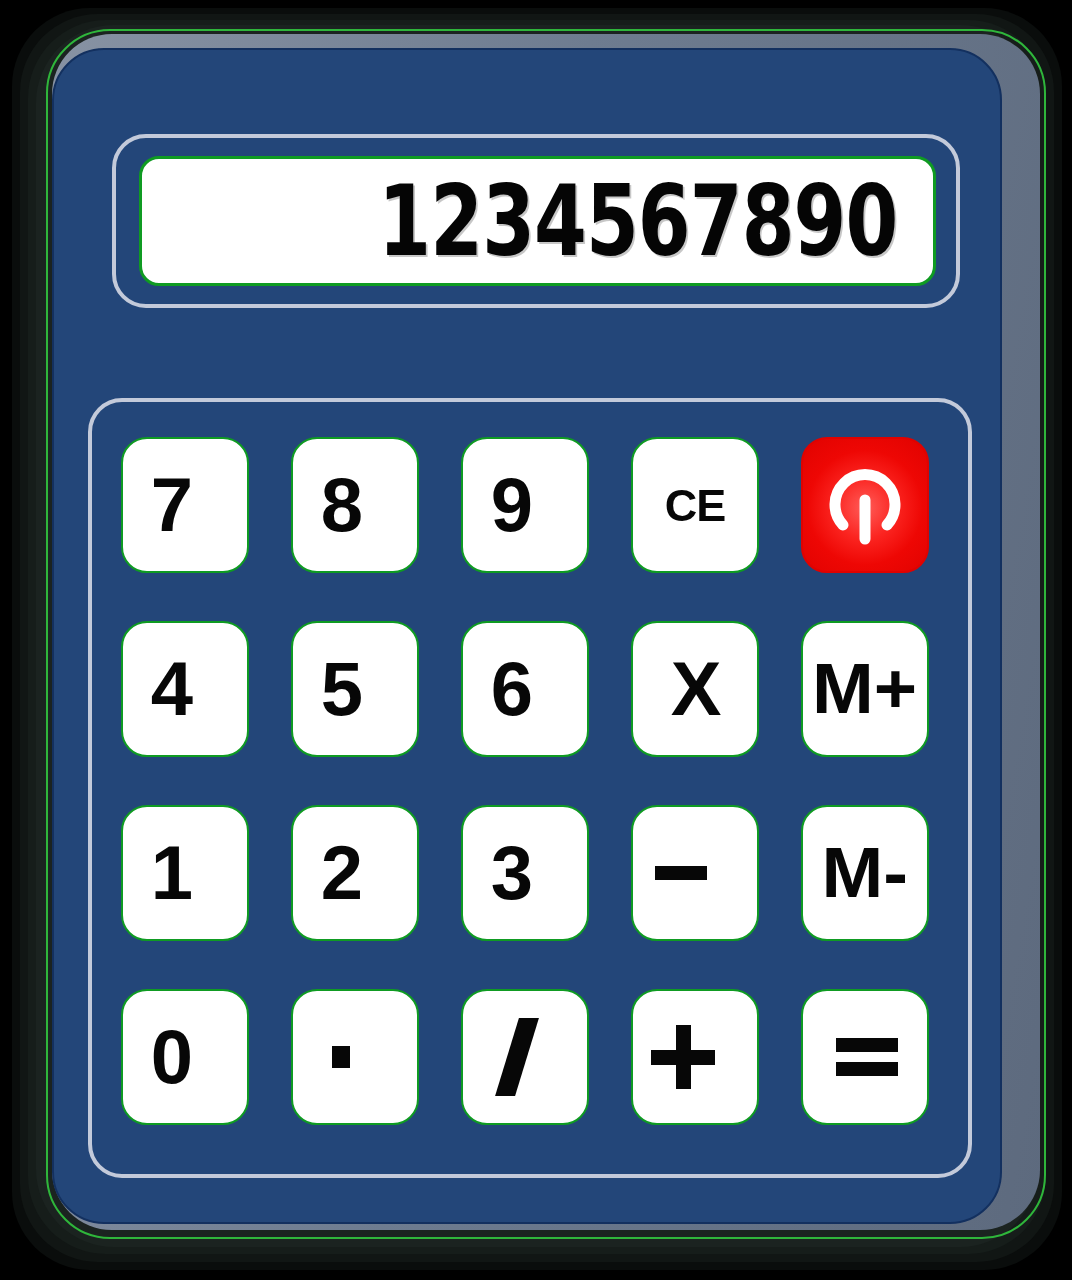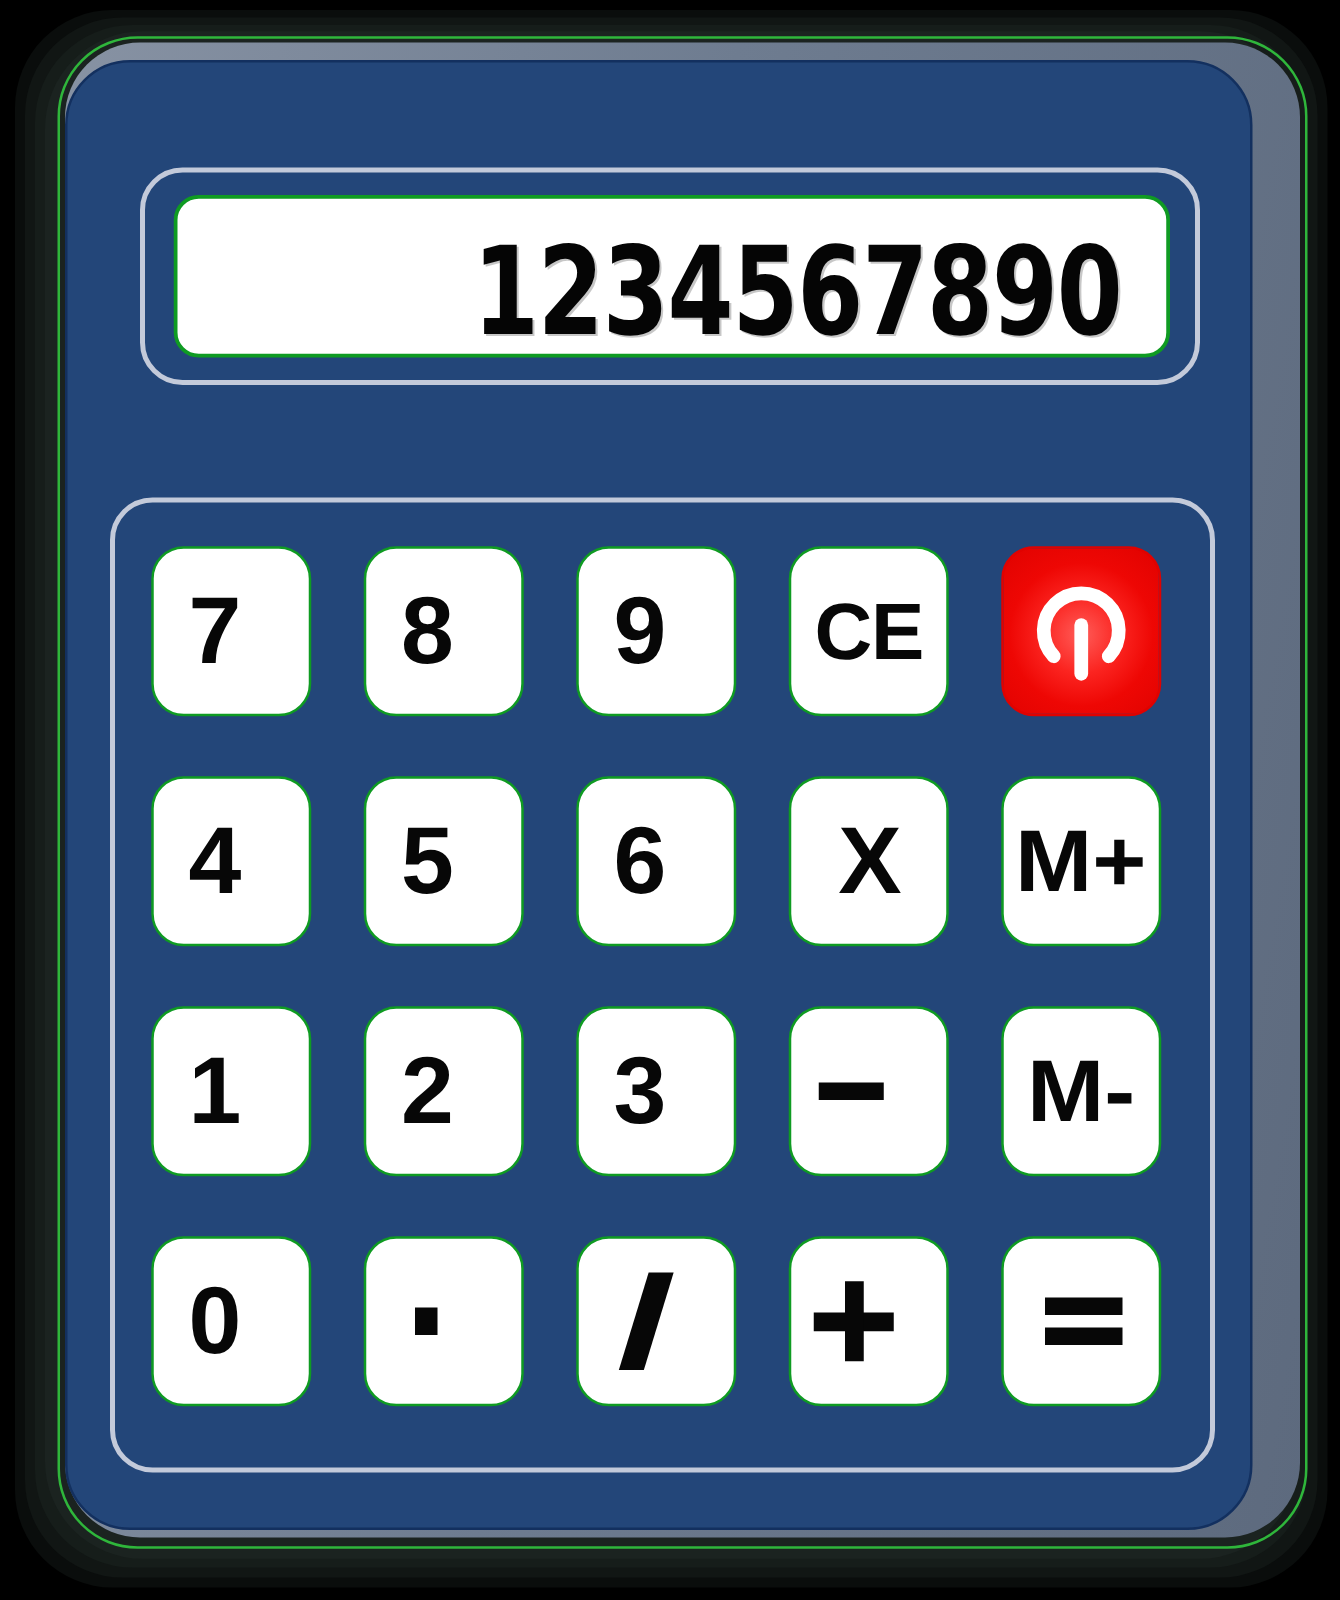--- a/index.html
+++ b/index.html
@@ -89,21 +89,21 @@
   }
   .display-screen {
     position: absolute;
     left: 139px; top: 156px;
     width: 797px; height: 130px;
     background: #ffffff;
     border: 3px solid #0f9b22;
     border-radius: 20px;
     box-sizing: border-box;
     display: flex;
-    align-items: flex-end;
+    align-items: center;
     justify-content: flex-end;
     overflow: hidden;
   }
   .display-value {
     font-family: "Liberation Sans Narrow", "DejaVu Sans Condensed", "Liberation Sans", sans-serif;
     font-weight: 700;
     font-size: 98px;
     line-height: 1;
     color: #050505;
     letter-spacing: -1px;
@@ -165,21 +165,21 @@
     position: relative;
     left: 0;
   }
   
   .key.wide-label .key-label {
     font-size: 70px;
     letter-spacing: 0px;
     transform: scaleX(1.06);
   }
   .key.ce-label .key-label {
-    font-size: 64px;
+    font-size: 45px;
     letter-spacing: -1px;
   }
 
   
   .glyph-dot {
     width: 18px; height: 22px;
     background: #070707;
     position: relative;
     left: -14px;
   }

